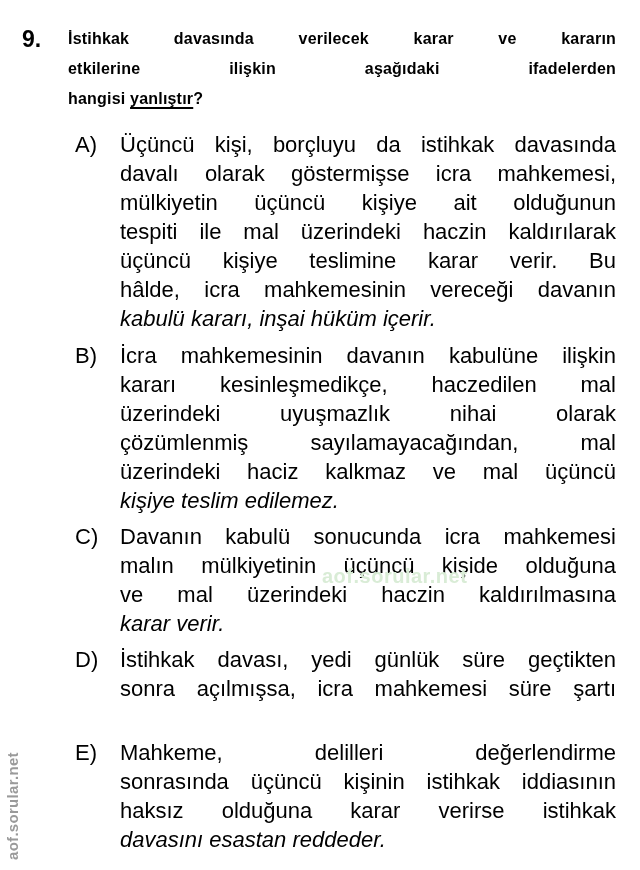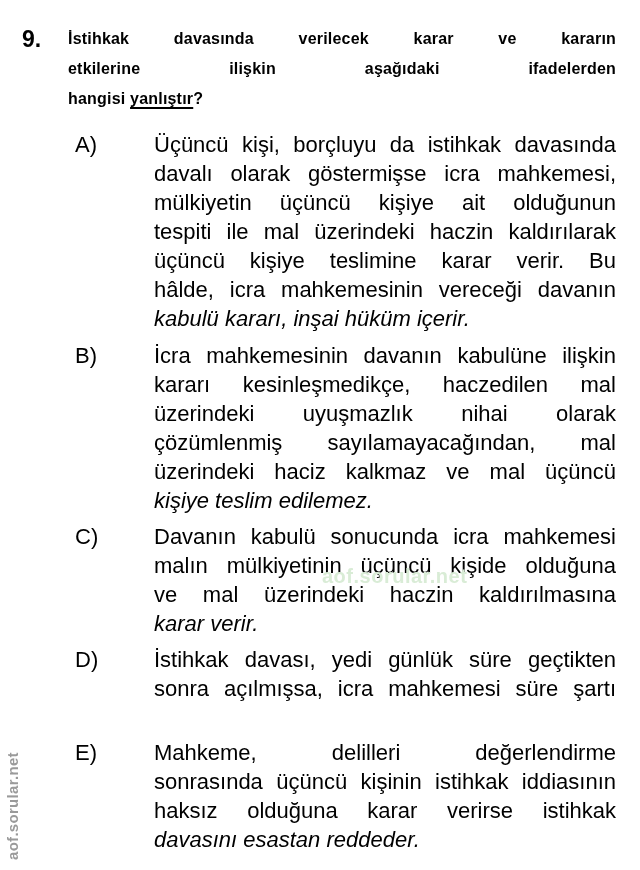--- a/index.html
+++ b/index.html
@@ -9,21 +9,21 @@
   .q-num { position:absolute; left:22px; top:0; font-weight:bold; font-size:23px; line-height:30px; }
   .q-text { position:absolute; left:68px; top:0; width:548px; font-weight:bold; font-size:16px;
             line-height:30px; text-align:justify; text-align-last:left; letter-spacing:0.2px; }
   .q-text .l { display:block; text-align:justify; text-align-last:justify; }
   .q-text .l.last { text-align-last:left; }
   .u { text-decoration:underline; text-decoration-thickness:2px; text-underline-offset:3px; }
   .options { position:absolute; left:0; top:130px; width:640px; }
   .opt { position:absolute; left:0; width:640px; }
   .opt-letter { position:absolute; left:75px; top:0; font-size:22px; line-height:29px; }
   .opt-text { position:absolute; left:120px; top:0; width:496px; font-size:22px; line-height:29px; }
-  .opt-text .l { display:block; text-align:justify; text-align-last:justify; white-space:nowrap;margin-left:34px; }
+  .opt-text .l { display:block; text-align:justify; text-align-last:justify; white-space:nowrap; }
   .opt-text .l.nj { text-align-last:left;font-style:italic; }
   .wm-center { position:absolute; left:322px; top:565px; font-size:20px; font-weight:bold;
                color:#d9ecd6; letter-spacing:0.5px; }
   .wm-side { position:absolute; left:4px; top:860px; transform-origin:left top; transform:rotate(-90deg);
              font-size:15px; font-weight:bold; color:#9a9a9a; white-space:nowrap; letter-spacing:0.3px; }
 </style>
 </head>
 <body>
 
 <div class="question">

